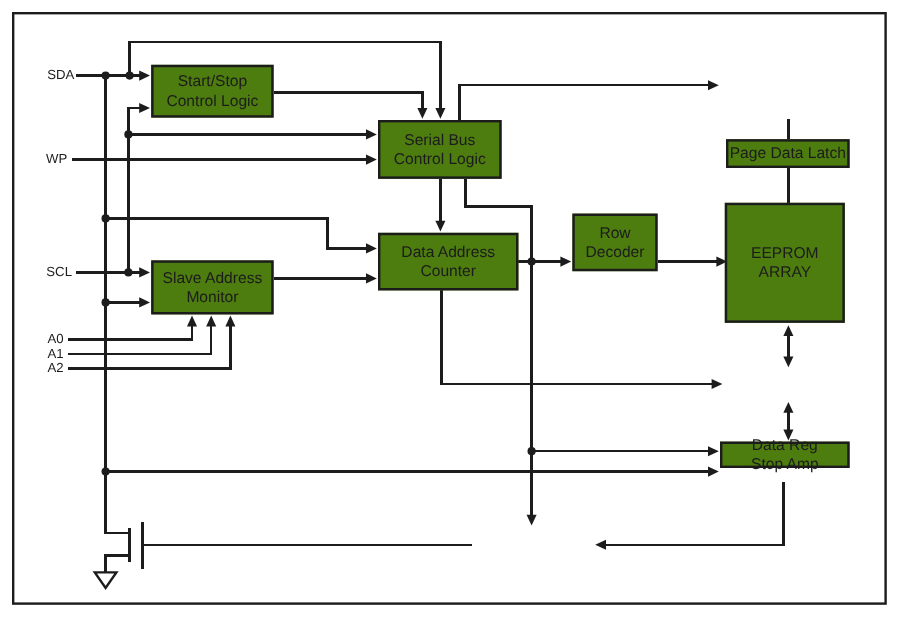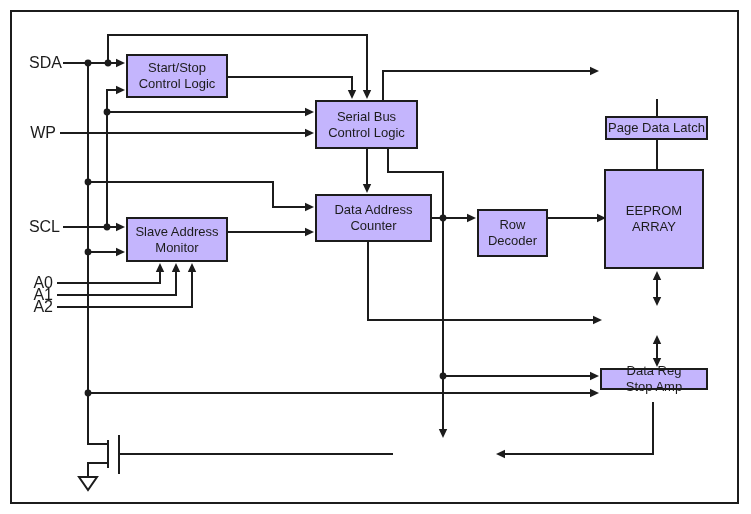--- a/index.html
+++ b/index.html
@@ -1,22 +1,22 @@
 <!DOCTYPE html>
 <html><head>
 <meta charset="utf-8">
 <style>
   html,body{margin:0;padding:0;background:#fff;}
   .canvas{position:relative;width:751px;height:514px;background:#fff;
           font-family:"Liberation Sans",sans-serif;color:#1c1c1c;overflow:hidden;}
   .frame{position:absolute;left:10px;top:10px;width:725px;height:490px;border:2px solid #1c1c1c;}
   .wires{position:absolute;left:0;top:0;}
-  .blk{position:absolute;border:2px solid #1c1c1c;background:#c4b5fd;display:flex;flex-direction:column;
+  .blk{position:absolute;border:2px solid #1c1c1c;background:#4d7c0f;display:flex;flex-direction:column;
        align-items:center;justify-content:center;text-align:center;font-size:13px;line-height:16px;box-sizing:border-box;}
-  .pin{position:absolute;height:16px;font-size:16px;line-height:16px;text-align:right;}
+  .pin{position:absolute;height:16px;font-size:11px;line-height:16px;text-align:right;}
 </style>
 </head>
 <body>
 
 <div class="canvas">
 
   <div class="frame"></div>
 
   <svg class="wires" width="751" height="514" viewBox="0 0 751 514">
     <g stroke="#1c1c1c" stroke-width="2" fill="none" shape-rendering="crispEdges">
@@ -107,21 +107,21 @@
   <div class="blk" style="left:126px;top:217px;width:102px;height:45px">
     <span>Slave Address</span>
     <span>Monitor</span>
   </div>
 
   <div class="blk" style="left:315px;top:194px;width:117px;height:48px">
     <span>Data Address</span>
     <span>Counter</span>
   </div>
 
-  <div class="blk" style="left:477px;top:209px;width:71px;height:48px">
+  <div class="blk" style="left:477px;top:178px;width:71px;height:48px">
     <span>Row</span>
     <span>Decoder</span>
   </div>
 
   <div class="blk" style="left:604px;top:169px;width:100px;height:100px">
     <span>EEPROM</span>
     <span>ARRAY</span>
   </div>
 
 

